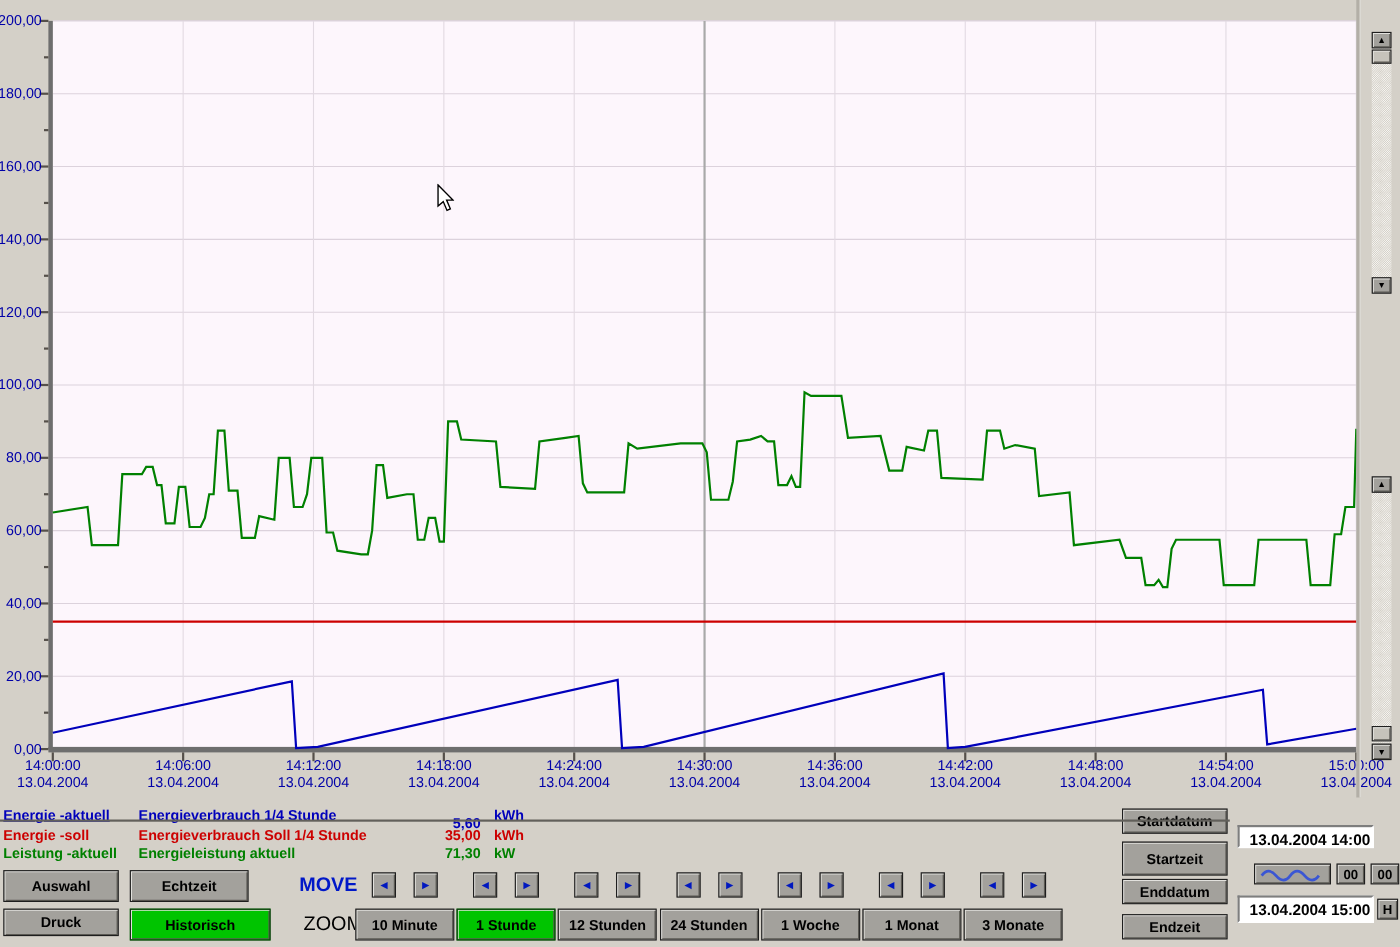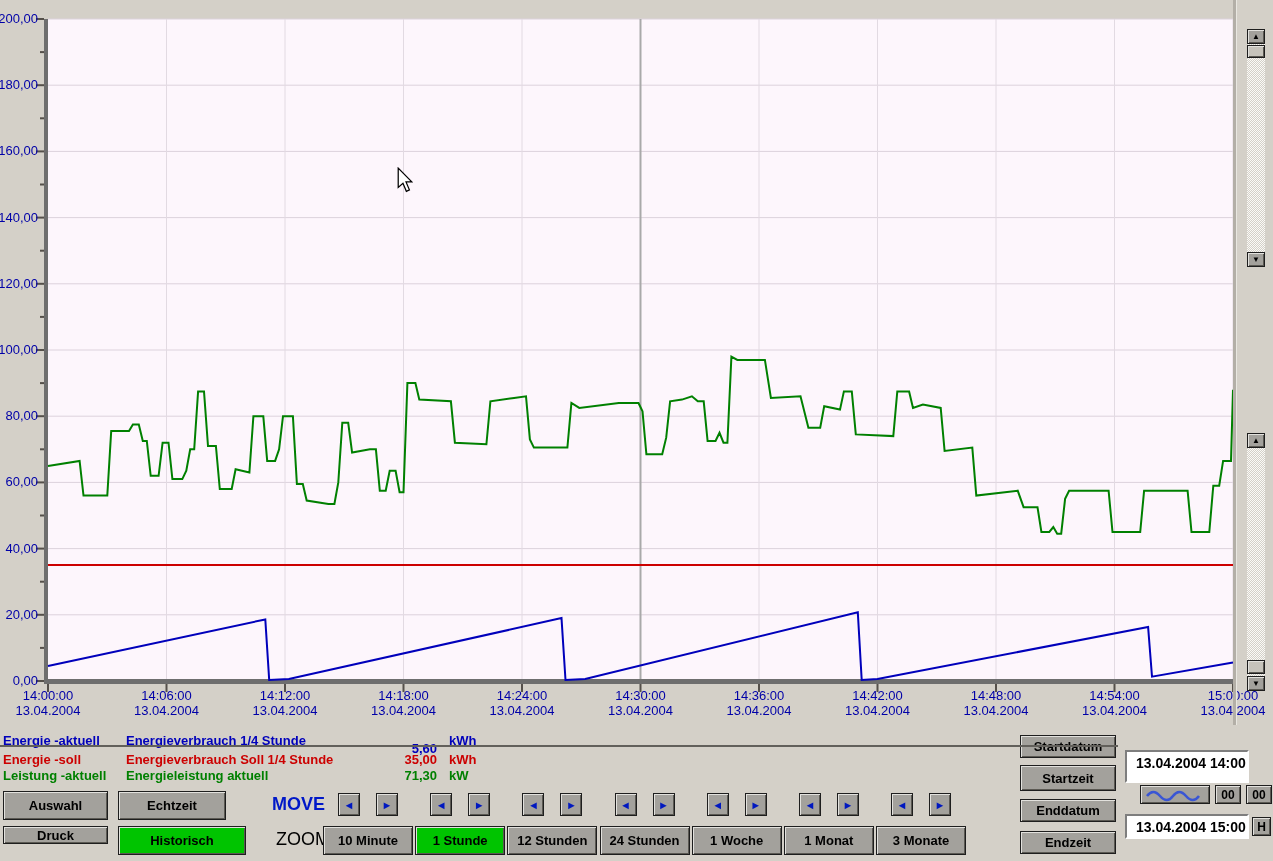--- a/index.html
+++ b/index.html
@@ -189,21 +189,21 @@
       <div class="lg lg-unit" style="top: 752px; left: 449px; color: rgb(204, 0, 0);">kWh</div>
       <div class="lg lg-name" style="top: 768px; left: 3px; color: rgb(0, 128, 0);">Leistung -aktuell</div>
       <div class="lg lg-desc" style="top: 768px; left: 126px; color: rgb(0, 128, 0);">Energieleistung aktuell</div>
       <div class="lg lg-val" style="top: 768px; left: 330px; width: 107px; color: rgb(0, 128, 0);">71,30</div>
       <div class="lg lg-unit" style="top: 768px; left: 449px; color: rgb(0, 128, 0);">kW</div>
     </div>
   <div id="divider"></div>
 
   <div class="btn" style="left:3px;top:791px;width:105px;height:29px;">Auswahl</div>
   <div class="btn" style="left:118px;top:791px;width:108px;height:29px;">Echtzeit</div>
-  <div class="btn" style="left:3px;top:826px;width:105px;height:18px;">Druck</div>
+  <div class="btn" style="left:3px;top:826px;width:105px;height:25px;">Druck</div>
   <div class="btn green" style="left:118px;top:826px;width:128px;height:29px;">Historisch</div>
 
   <div class="ctl-label" style="left:272px;top:794px;font-size:18px;font-weight:bold;color:#0018c8;">MOVE</div>
   <div class="ctl-label" style="left:276px;top:829px;font-size:18px;color:#000;">ZOOM</div>
 
   <div id="move-arrows">
       <div class="btn arrowbtn" style="left: 338px; top: 793px; width: 22px; height: 23px;">◄</div>
       <div class="btn arrowbtn" style="left: 376px; top: 793px; width: 22px; height: 23px;">►</div>
       <div class="btn arrowbtn" style="left: 430.17px; top: 793px; width: 22px; height: 23px;">◄</div>
       <div class="btn arrowbtn" style="left: 468.17px; top: 793px; width: 22px; height: 23px;">►</div>
@@ -222,25 +222,25 @@
       <div class="btn" style="left: 323px; top: 826px; width: 90px; height: 29px;">10 Minute</div>
       <div class="btn green" style="left: 415.17px; top: 826px; width: 90px; height: 29px;">1 Stunde</div>
       <div class="btn" style="left: 507.34px; top: 826px; width: 90px; height: 29px;">12 Stunden</div>
       <div class="btn" style="left: 599.51px; top: 826px; width: 90px; height: 29px;">24 Stunden</div>
       <div class="btn" style="left: 691.68px; top: 826px; width: 90px; height: 29px;">1 Woche</div>
       <div class="btn" style="left: 783.85px; top: 826px; width: 90px; height: 29px;">1 Monat</div>
       <div class="btn" style="left: 876.02px; top: 826px; width: 90px; height: 29px;">3 Monate</div>
     </div>
 
   <div class="btn" style="left:1020px;top:735px;width:96px;height:23px;">Startdatum</div>
-  <div class="btn" style="left:1020px;top:765px;width:96px;height:26px;">Startzeit</div>
+  <div class="btn" style="left:1020px;top:765px;width:96px;height:31px;">Startzeit</div>
   <div class="btn" style="left:1020px;top:799px;width:96px;height:23px;">Enddatum</div>
   <div class="btn" style="left:1020px;top:831px;width:96px;height:23px;">Endzeit</div>
 
-  <div class="field" style="left:1125px;top:750px;width:124px;height:33px;">13.04.2004 14:00</div>
+  <div class="field" style="left:1125px;top:750px;width:124px;height:21px;">13.04.2004 14:00</div>
 
   <div class="btn" style="left:1140px;top:785px;width:70px;height:19px;">
     <svg width="62" height="14" viewBox="0 0 62 14">
       <path d="M3,8 q6,-8 13,0 t13,0 t13,0 t13,0" fill="none" stroke="#3a56d4" stroke-width="2.5"></path>
     </svg>
   </div>
   <div class="btn" style="left:1215px;top:785px;width:26px;height:19px;font-size:12px;">00</div>
   <div class="btn" style="left:1246px;top:785px;width:26px;height:19px;font-size:12px;">00</div>
 
   <div class="field" style="left:1125px;top:814px;width:124px;height:25px;">13.04.2004 15:00</div>

